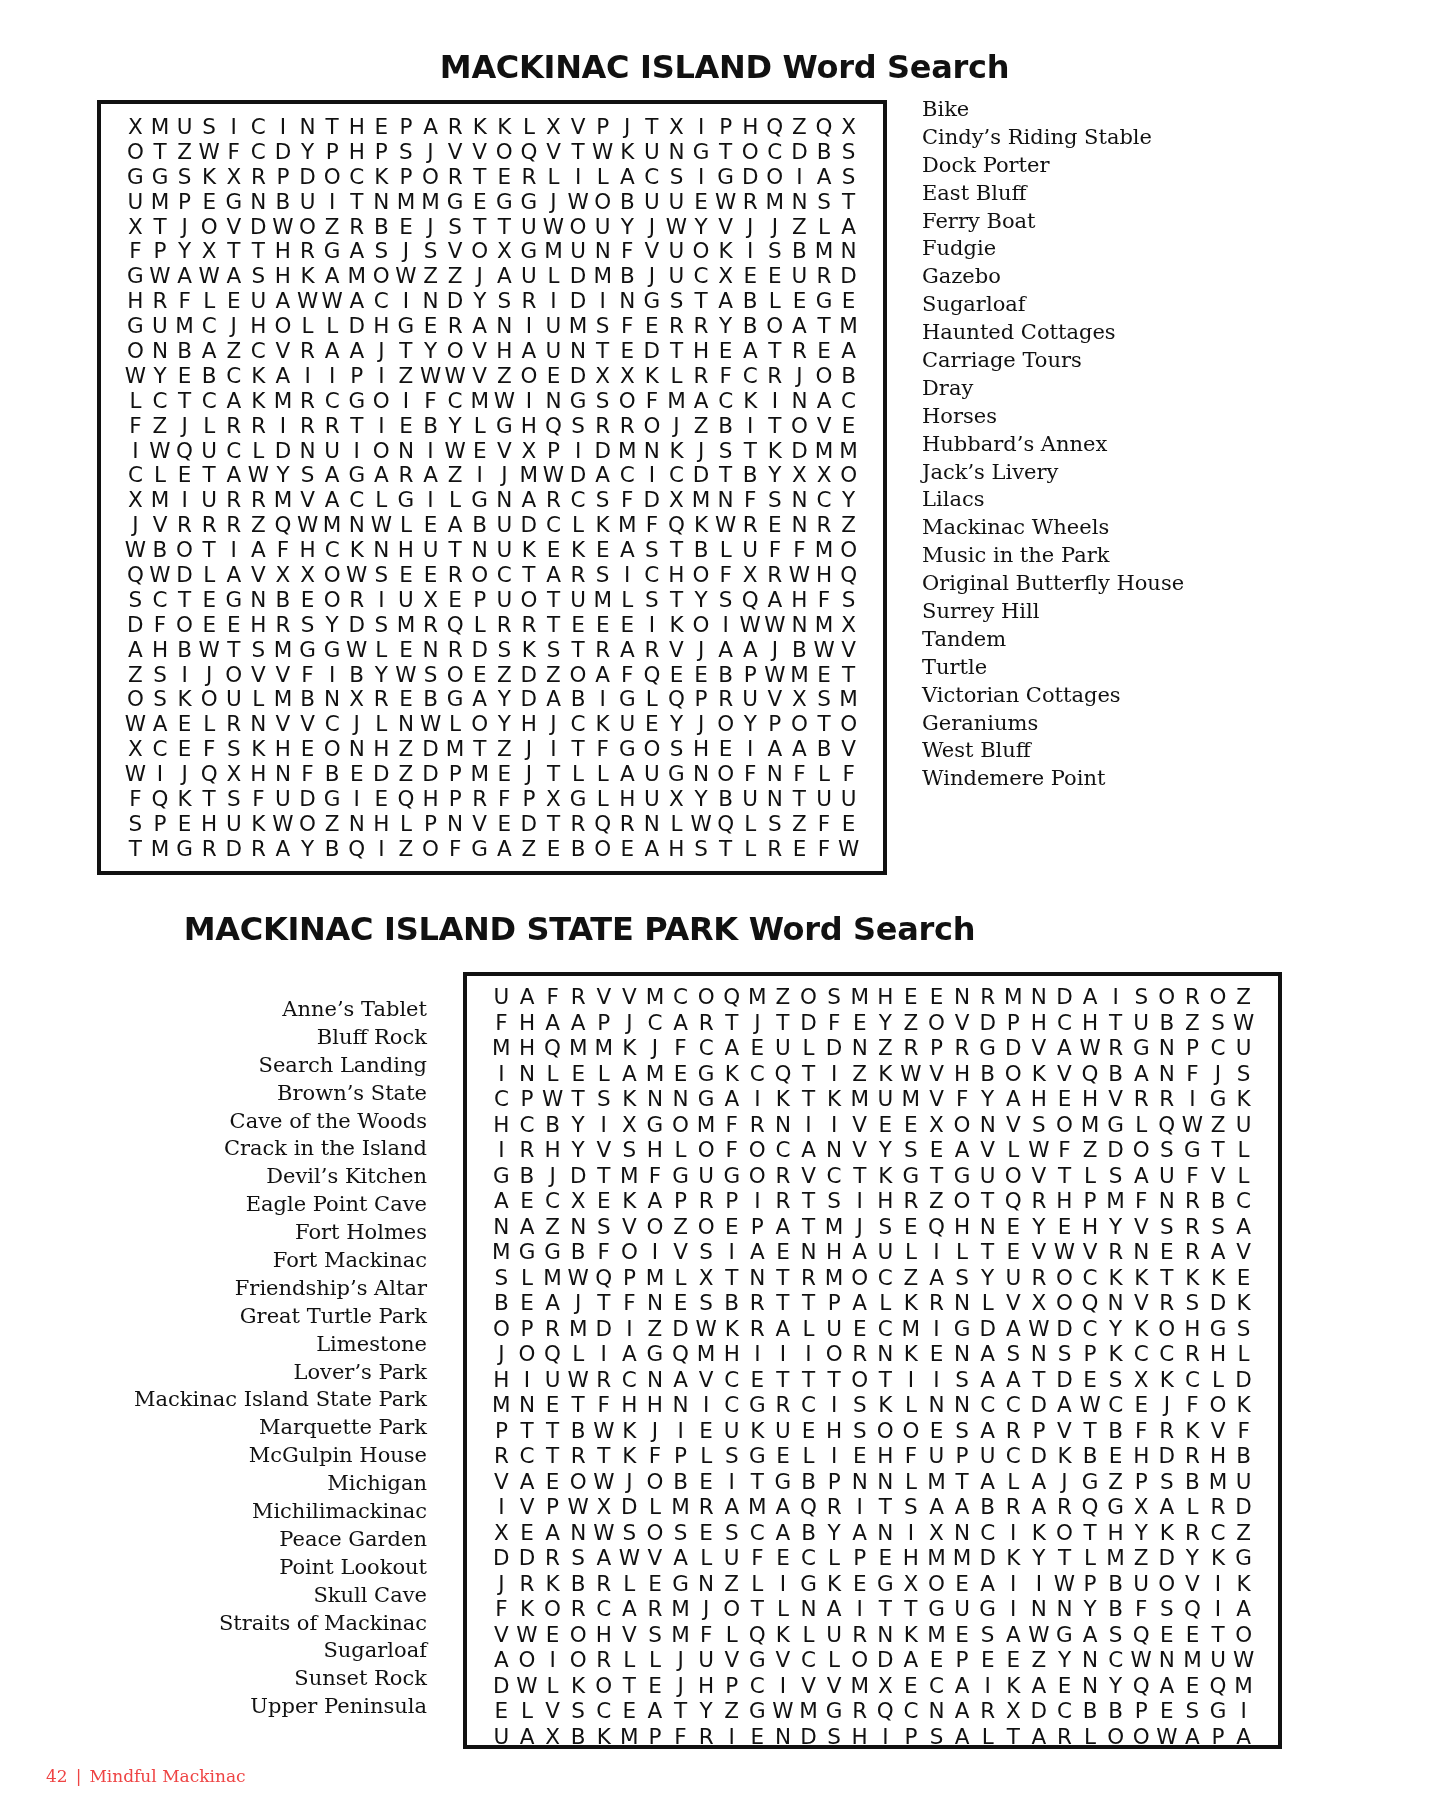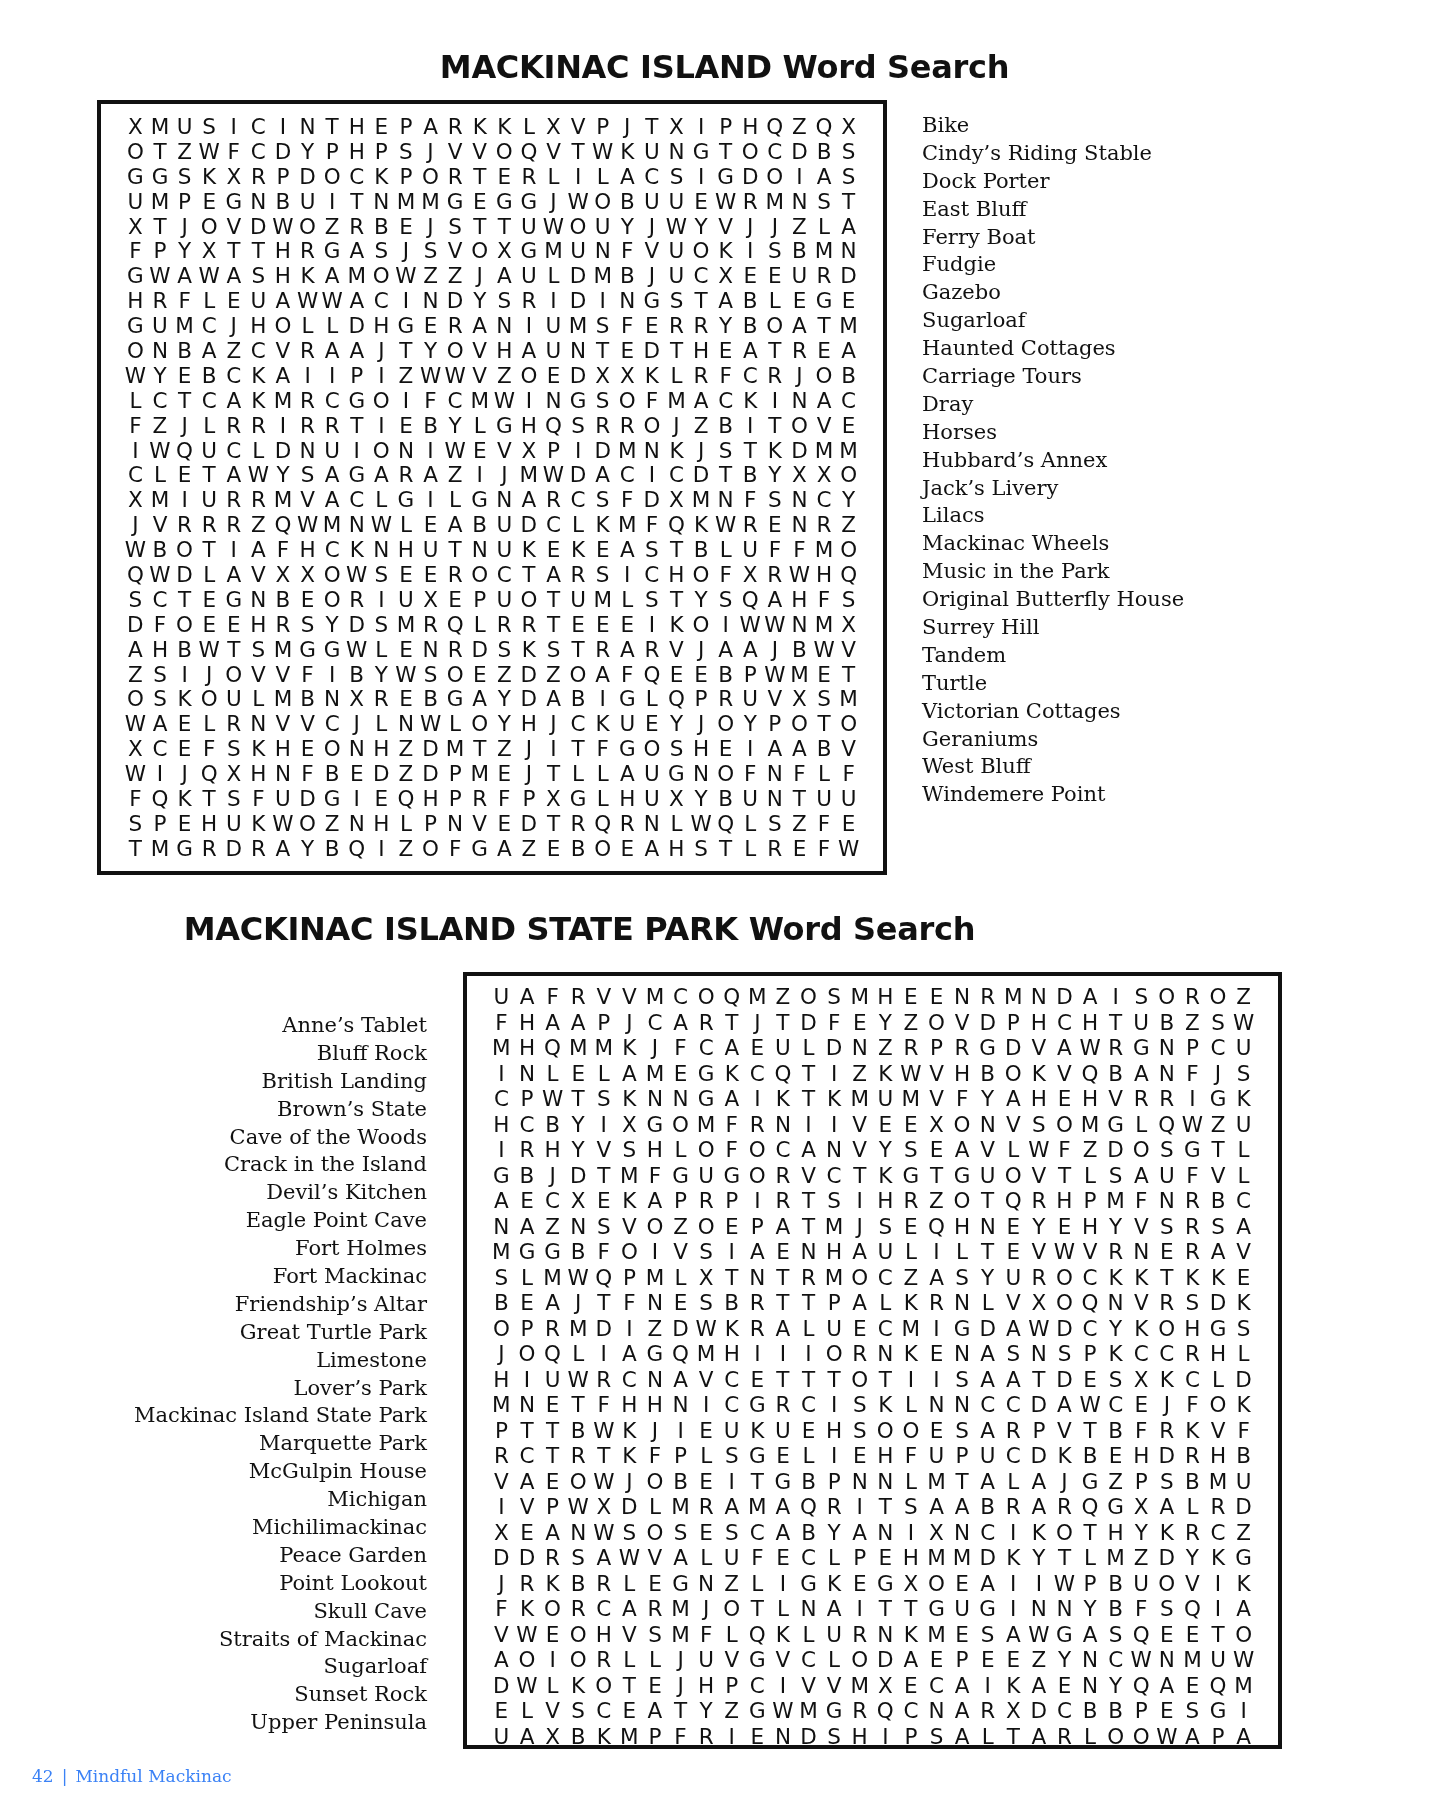--- a/index.html
+++ b/index.html
@@ -10,25 +10,25 @@
   .grid{position:absolute;border:4px solid #111;box-sizing:border-box;background:#fff;}
   #grid1{left:97px;top:100px;width:790px;height:775px;}
   #grid2{left:463px;top:972px;width:819px;height:777px;}
   .rows{position:absolute;left:0;right:0;}
   #grid1 .rows{top:11px;}
   #grid2 .rows{top:8px;}
   .row{display:flex;justify-content:center;height:24.9px;line-height:24.9px;font-family:"DejaVu Sans",sans-serif;font-size:21.5px;color:#111;}
   #grid2 .row{height:25.5px;line-height:25.5px;}
   .row span{display:inline-block;width:24.6px;text-align:center;}
   #grid2 .row span{width:25.6px;}
-  .wordlist{position:absolute;font-family:"DejaVu Serif",serif;font-size:21px;color:#111;margin-top:16px;}
+  .wordlist{position:absolute;font-family:"DejaVu Serif",serif;font-size:21px;color:#111;}
   #words1{left:922px;top:96px;}
   #words2{left:60px;width:367px;top:996px;text-align:right;}
   .wordlist div{height:27.9px;line-height:27.9px;white-space:nowrap;}
-  #footer{position:absolute;left:32px;top:1766px;font-family:"DejaVu Serif",serif;font-size:17px;color:#3b82f6;}
+  #footer{position:absolute;left:46px;top:1766px;font-family:"DejaVu Serif",serif;font-size:17px;color:#ef4444;}
   #footer .sep{margin:0 8px;}
 </style>
 </head>
 <body>
 
 <div id="title1" class="title">MACKINAC ISLAND Word Search</div>
 
 <div id="grid1" class="grid">
   <div class="rows">
       <div class="row">
@@ -1020,21 +1020,21 @@
     <div>Geraniums</div>
     <div>West Bluff</div>
     <div>Windemere Point</div>
   </div>
 
 <div id="title2" class="title">MACKINAC ISLAND STATE PARK Word Search</div>
 
 <div id="words2" class="wordlist">
     <div>Anne’s Tablet</div>
     <div>Bluff Rock</div>
-    <div>British Landing</div>
+    <div>Search Landing</div>
     <div>Brown’s State</div>
     <div>Cave of the Woods</div>
     <div>Crack in the Island</div>
     <div>Devil’s Kitchen</div>
     <div>Eagle Point Cave</div>
     <div>Fort Holmes</div>
     <div>Fort Mackinac</div>
     <div>Friendship’s Altar</div>
     <div>Great Turtle Park</div>
     <div>Limestone</div>

